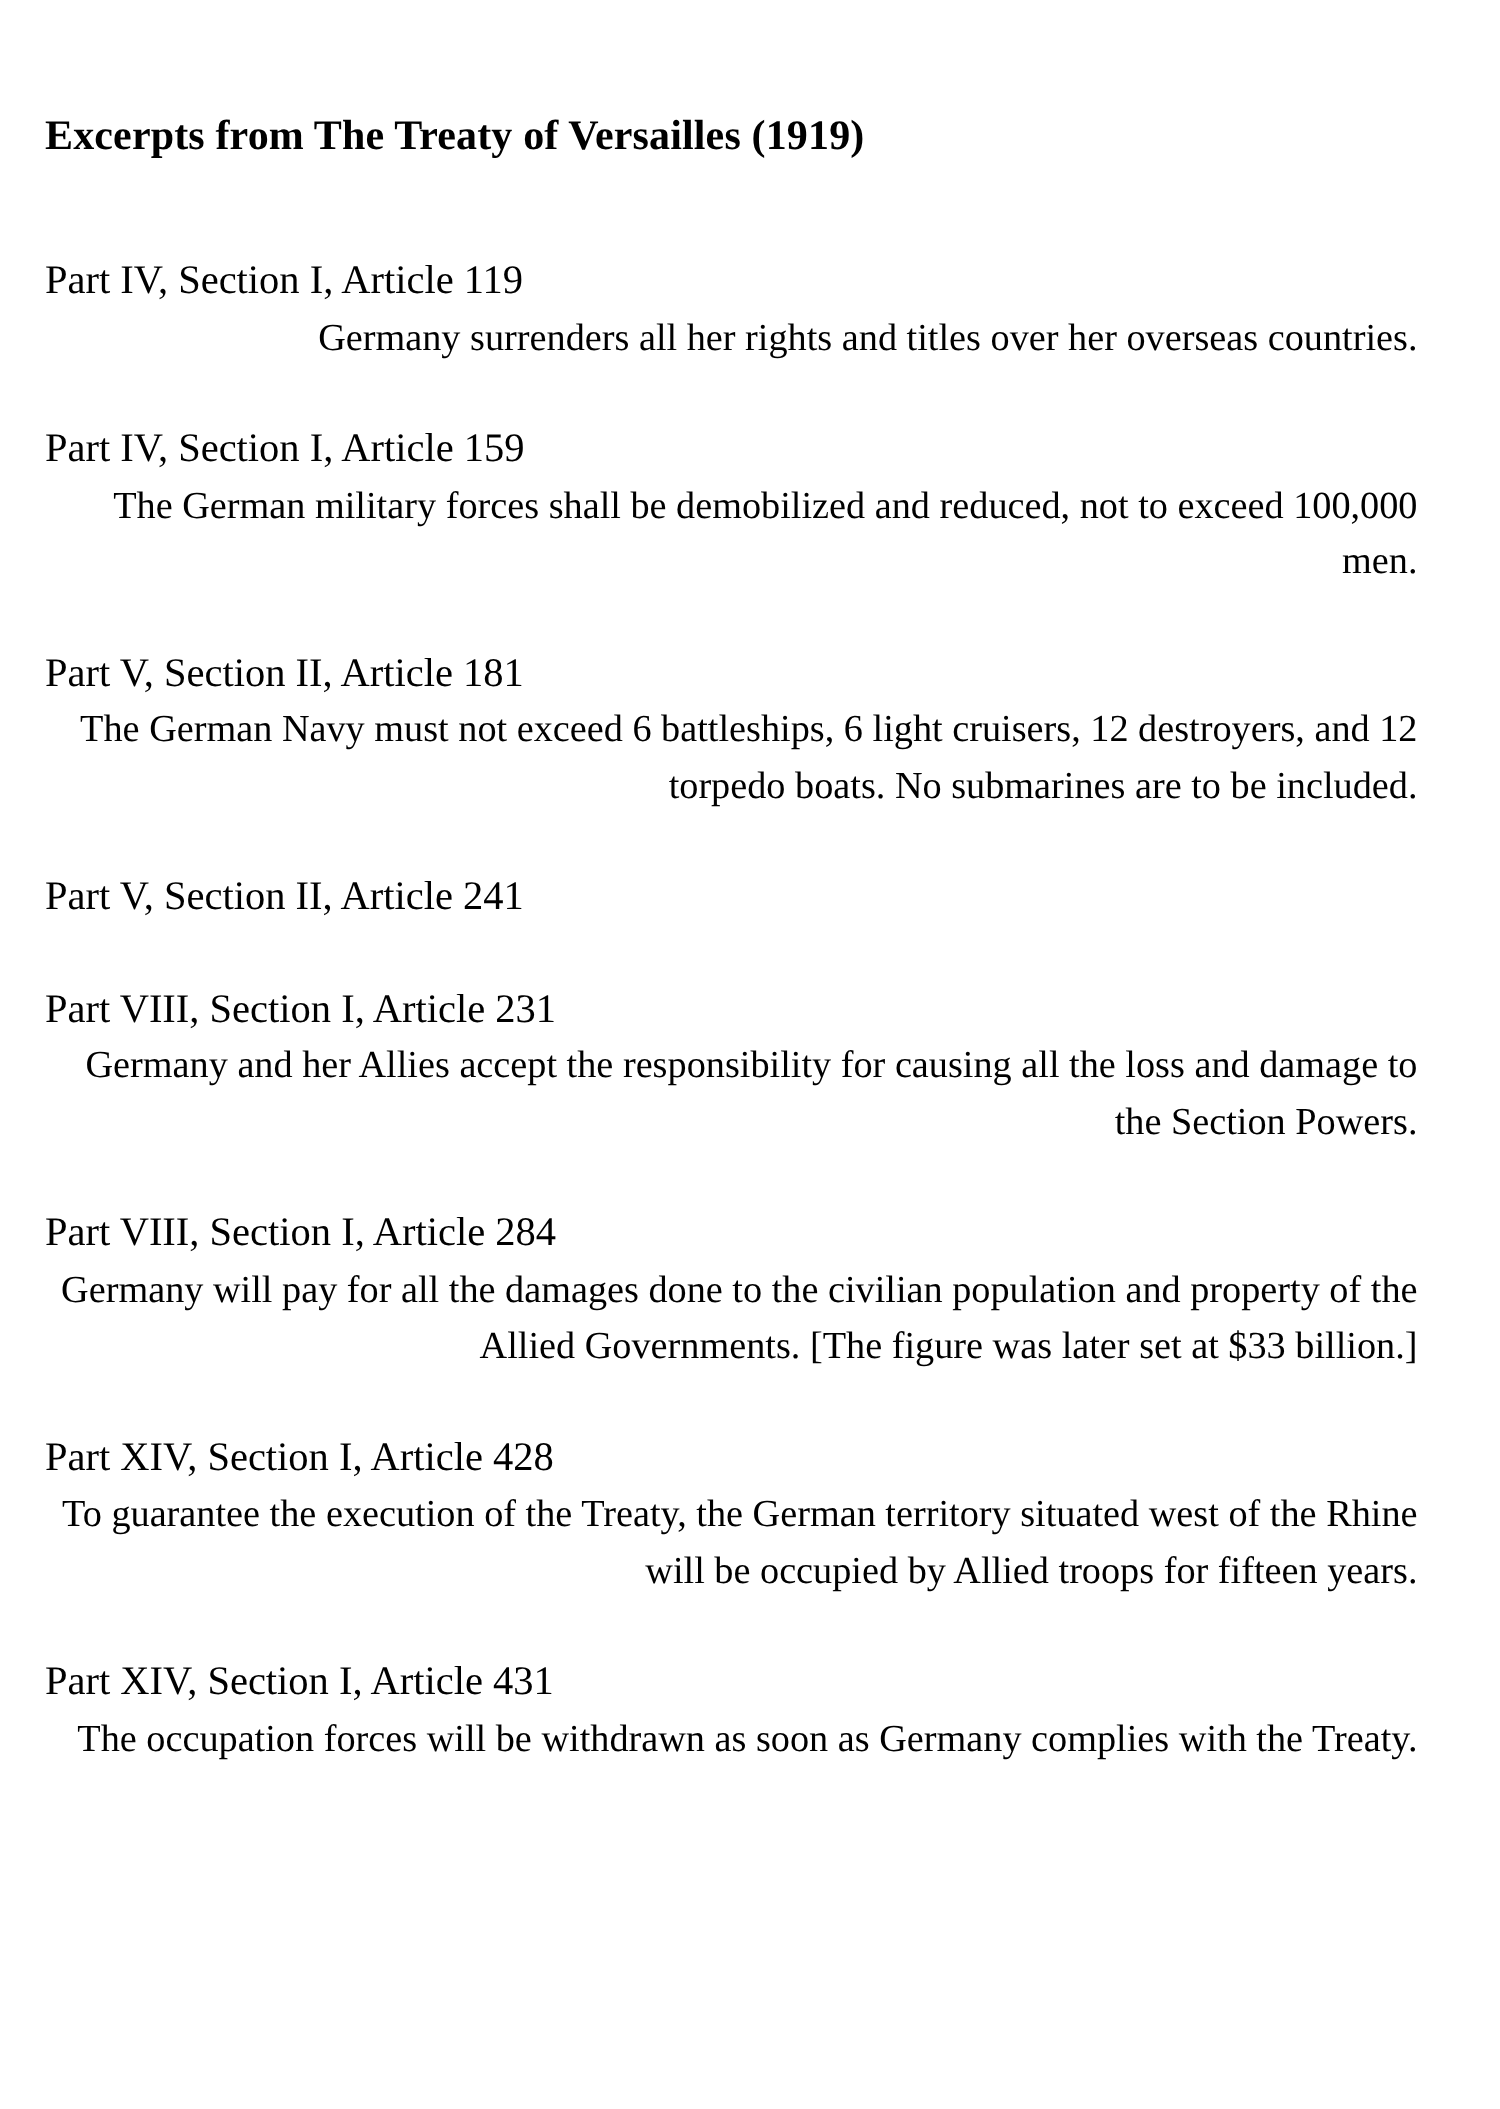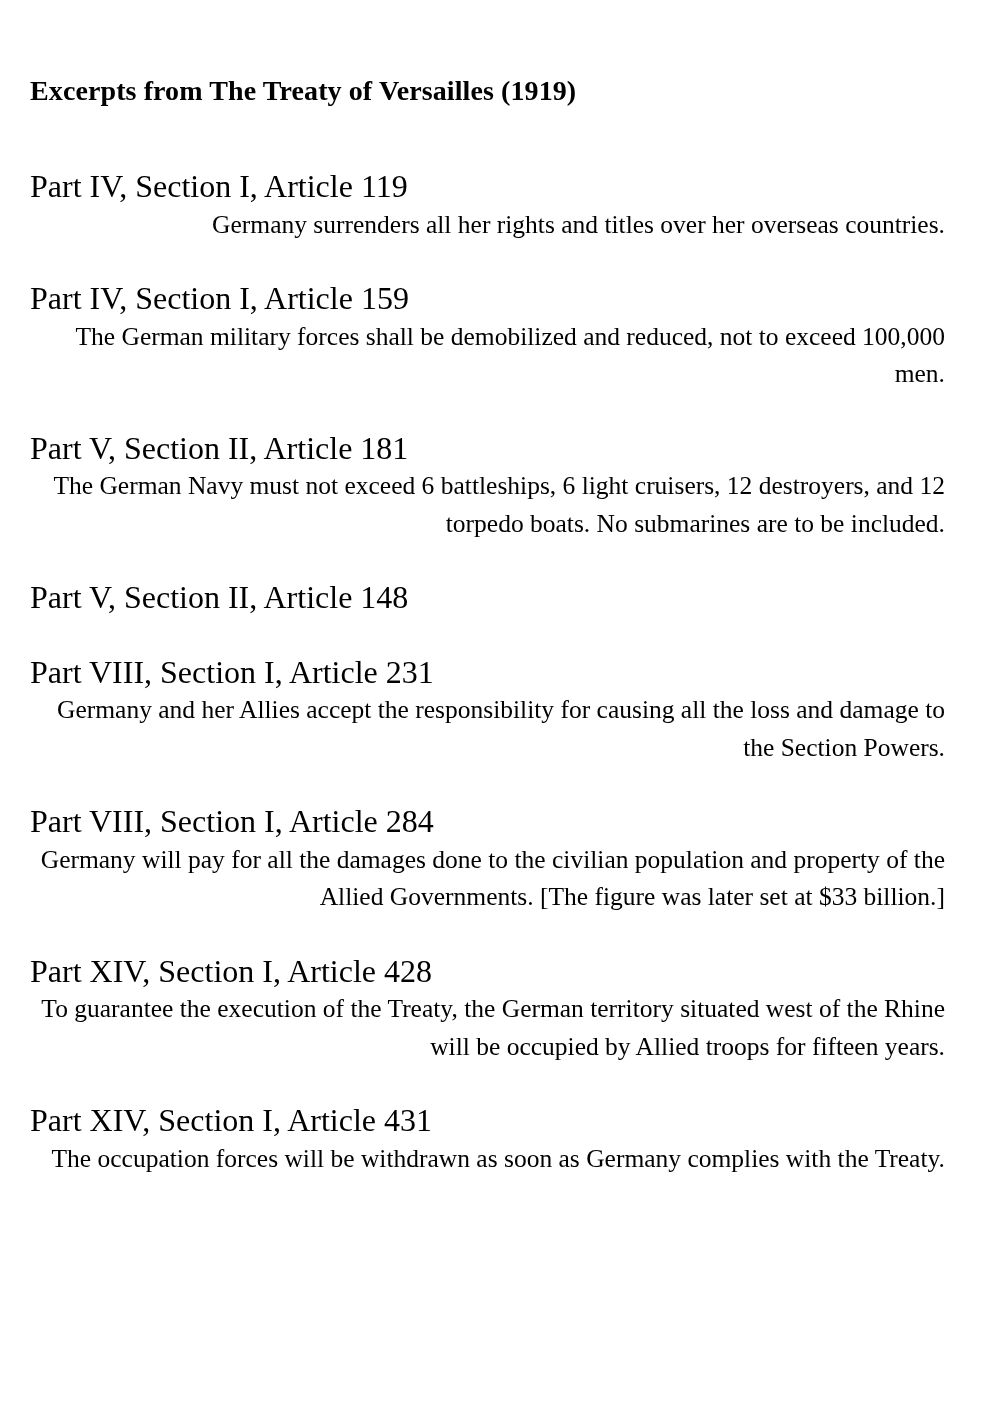--- a/index.html
+++ b/index.html
@@ -53,21 +53,21 @@
     list-style: none;
   }
   .excerpt {
     margin: 0 0 37px 0;
     padding: 0;
   }
   .excerpt:last-child {
     margin-bottom: 0;
   }
   .excerpt-citation {
-    font-size: 32px;
+    font-size: 27px;
     line-height: 37.5px;
     margin: 0;
     padding: 0;
     font-weight: normal;
   }
   .excerpt-text {
     font-size: 25.5px;
     line-height: 37.5px;
     margin: 0;
     padding: 0;
@@ -94,21 +94,21 @@
         <div class="excerpt-citation">Part IV, Section I, Article 159</div>
         <div class="excerpt-text">The German military forces shall be demobilized and reduced, not to exceed 100,000 men.</div>
       </div>
 
       <div class="excerpt">
         <div class="excerpt-citation">Part V, Section II, Article 181</div>
         <div class="excerpt-text">The German Navy must not exceed 6 battleships, 6 light cruisers, 12 destroyers, and 12 torpedo boats. No submarines are to be included.</div>
       </div>
 
       <div class="excerpt">
-        <div class="excerpt-citation">Part V, Section II, Article 148</div>
+        <div class="excerpt-citation">Part V, Section II, Article 241</div>
       </div>
 
       <div class="excerpt">
         <div class="excerpt-citation">Part VIII, Section I, Article 231</div>
         <div class="excerpt-text">Germany and her Allies accept the responsibility for causing all the loss and damage to the Section Powers.</div>
       </div>
 
       <div class="excerpt">
         <div class="excerpt-citation">Part VIII, Section I, Article 284</div>
         <div class="excerpt-text">Germany will pay for all the damages done to the civilian population and property of the Allied Governments. [The figure was later set at $33 billion.]</div>

